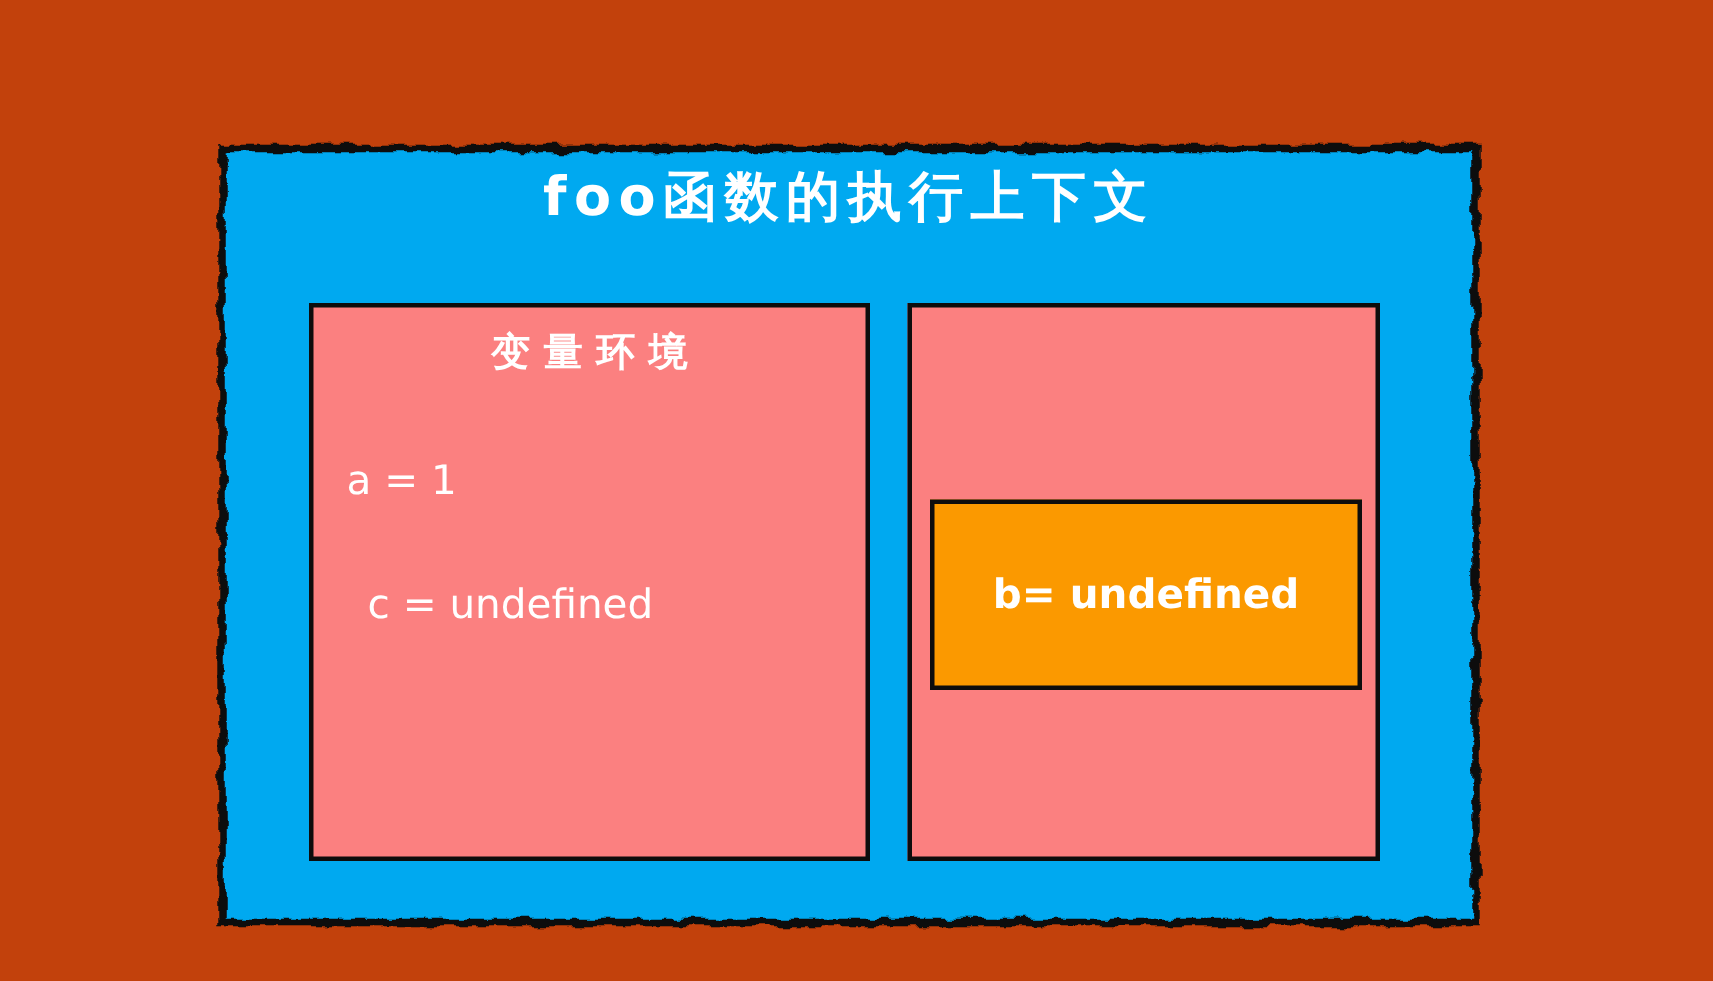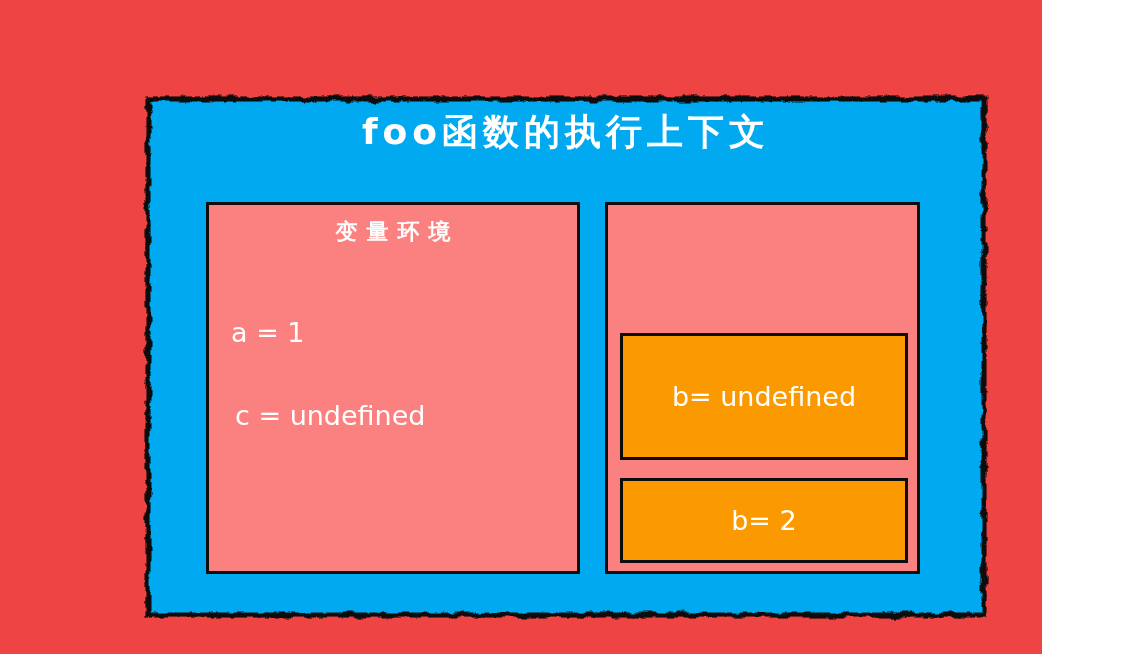--- a/index.html
+++ b/index.html
@@ -2,23 +2,23 @@
 <html style="--color-outer-fill: #00A9F0; --color-env-fill: #FB8080; --color-block-fill: #FB9900; --color-border: #0d0d0d; --color-text: #FFFFFF;"><head>
 <meta charset="utf-8">
 <style>
   html, body {
     margin: 0;
     padding: 0;
     background: #ffffff;
   }
   .stage {
     position: relative;
-    width: 1042px;
+    width: 1142px;
     height: 654px;
-    background: #ef4444;
+    background: #c2410c;
     overflow: hidden;
     font-family: "DejaVu Sans", sans-serif;
   }
   .outer-sketch {
     position: absolute;
     left: 0;
     top: 0;
     width: 1142px;
     height: 654px;
     display: block;
@@ -54,51 +54,50 @@
     width: 374px;
   }
   .lex-env {
     left: 605px;
     width: 315px;
   }
   .env-label {
     margin-top: 12px;
     text-align: center;
     color: var(--color-text, #ffffff);
-    font-size: 22px;
+    font-size: 26px;
     font-weight: bold;
     letter-spacing: 9px;
     text-indent: 9px; 
     white-space: nowrap;
   }
   .entry {
     position: absolute;
     color: var(--color-text, #ffffff);
     font-size: 27px;
     white-space: nowrap;
-    margin-top: 12px;
   }
   .entry-a { left: 22px; top: 100px; }
-  .entry-c { left: 26px; top: 183px; }
+  .entry-c { left: 36px; top: 183px; }
   .block {
     position: absolute;
     left: 12px;
     width: 288px;
     box-sizing: border-box;
     background: var(--color-block-fill, #FB9900);
     border: 3px solid var(--color-border, #0d0d0d);
     display: flex;
     flex-direction: column;
     align-items: center;
     justify-content: center;
     gap: 9px;
     color: var(--color-text, #ffffff);
     font-size: 27px;
   }
-  .block-1 { top: 128px; height: 127px; }
+  .block-1 { top: 128px; height: 127px; font-weight: bold; }
   .block-2 { top: 273px; height: 85px; }
   .block-line { white-space: nowrap; }
 </style>
 </head>
 <body>
 
 <div class="stage">
 
   <svg class="outer-sketch" viewBox="0 0 1142 654" xmlns="http://www.w3.org/2000/svg">
     <defs>
@@ -115,18 +114,15 @@
   <div class="env-box var-env">
     <div class="env-label">变量环境</div>
     <div class="entry entry-a">a = 1</div>
     <div class="entry entry-c">c = undefined</div>
   </div>
 
   <div class="env-box lex-env">
     <div class="block block-1">
       <div class="block-line">b= undefined</div>
     </div>
-    <div class="block block-2">
-      <div class="block-line">b= 2</div>
-    </div>
   </div>
 
 </div>
 
 </body></html>

